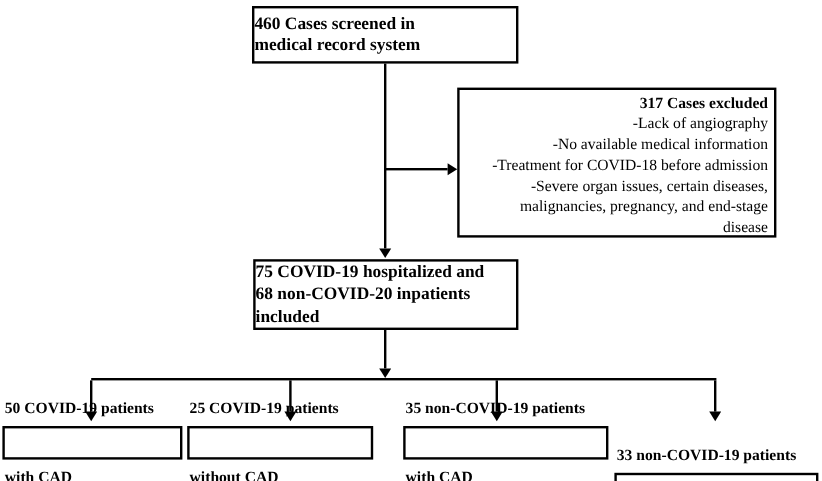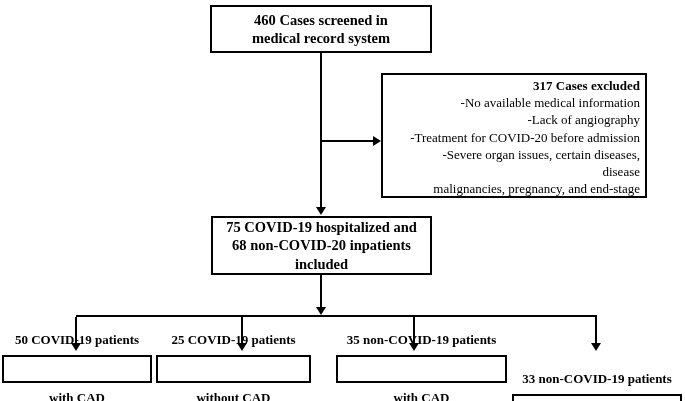--- a/index.html
+++ b/index.html
@@ -15,21 +15,20 @@
   }
   .box {
     position: absolute;
     border: 2.5px solid #000000;
     background: #ffffff;
   }
   .box.centered {
     display: flex;
     flex-direction: column;
     justify-content: center;
-    text-align: center;
     font-weight: bold;
   }
   .box.centered .line { line-height: 18.5px; }
   .screened { left: 210px; top: 5px; width: 222px; height: 48px; font-size: 14.5px; }
   .excluded {
     left: 381px; top: 73px; width: 266px; height: 125px;
     font-size: 13px; line-height: 17.2px; padding: 2px 5px; text-align: right;
   }
   .excluded .title { font-weight: bold; }
   .included { left: 211px; top: 216px; width: 221px; height: 59px; font-size: 14.5px; }
@@ -82,26 +81,26 @@
   </div>
 
   <div class="vline v-main-1"></div>
   <div class="arrow-down a-main-1"></div>
 
   <div class="hline h-branch"></div>
   <div class="arrow-right a-branch"></div>
 
   <div class="box excluded">
     <div class="title">317 Cases excluded</div>
+    <div class="line">-Lack of angiography</div>
     <div class="line">-No available medical information</div>
-    <div class="line">-Lack of angiography</div>
-    <div class="line">-Treatment for COVID-20 before admission</div>
+    <div class="line">-Treatment for COVID-18 before admission</div>
     <div class="line">-Severe organ issues, certain diseases,</div>
+    <div class="line">malignancies, pregnancy, and end-stage</div>
     <div class="line">disease</div>
-    <div class="line">malignancies, pregnancy, and end-stage</div>
   </div>
 
   <div class="box centered included">
     <div class="line">75 COVID-19 hospitalized and</div>
     <div class="line">68 non-COVID-20 inpatients</div>
     <div class="line">included</div>
   </div>
 
   <div class="vline v-main-2"></div>
   <div class="arrow-down a-main-2"></div>

